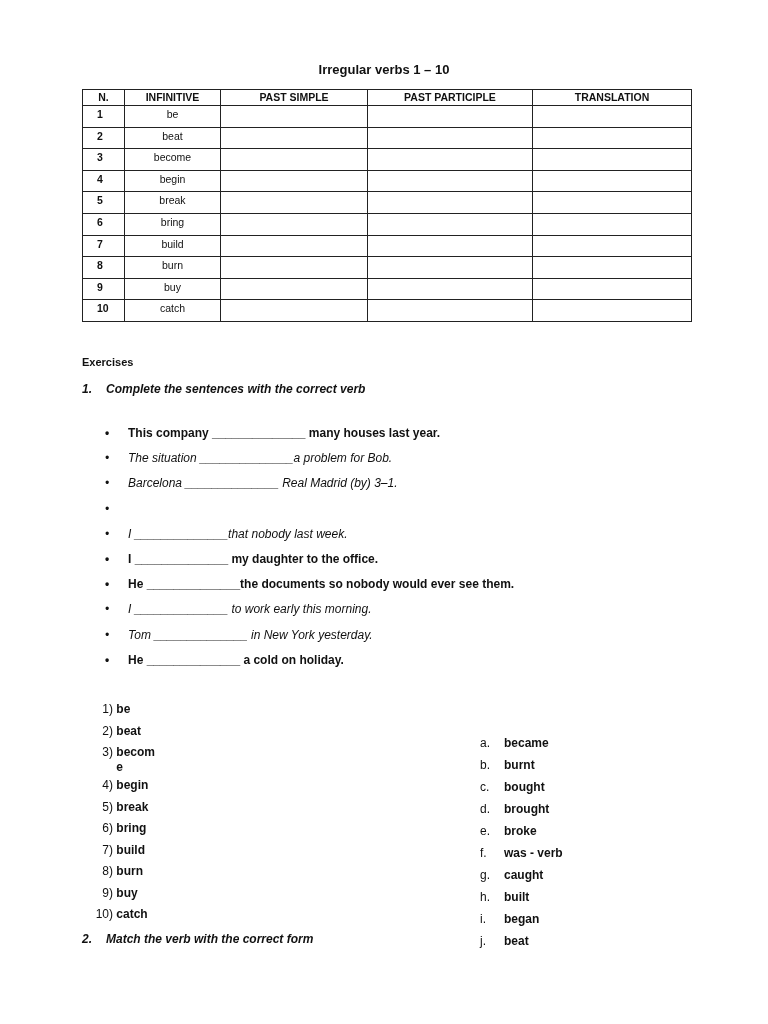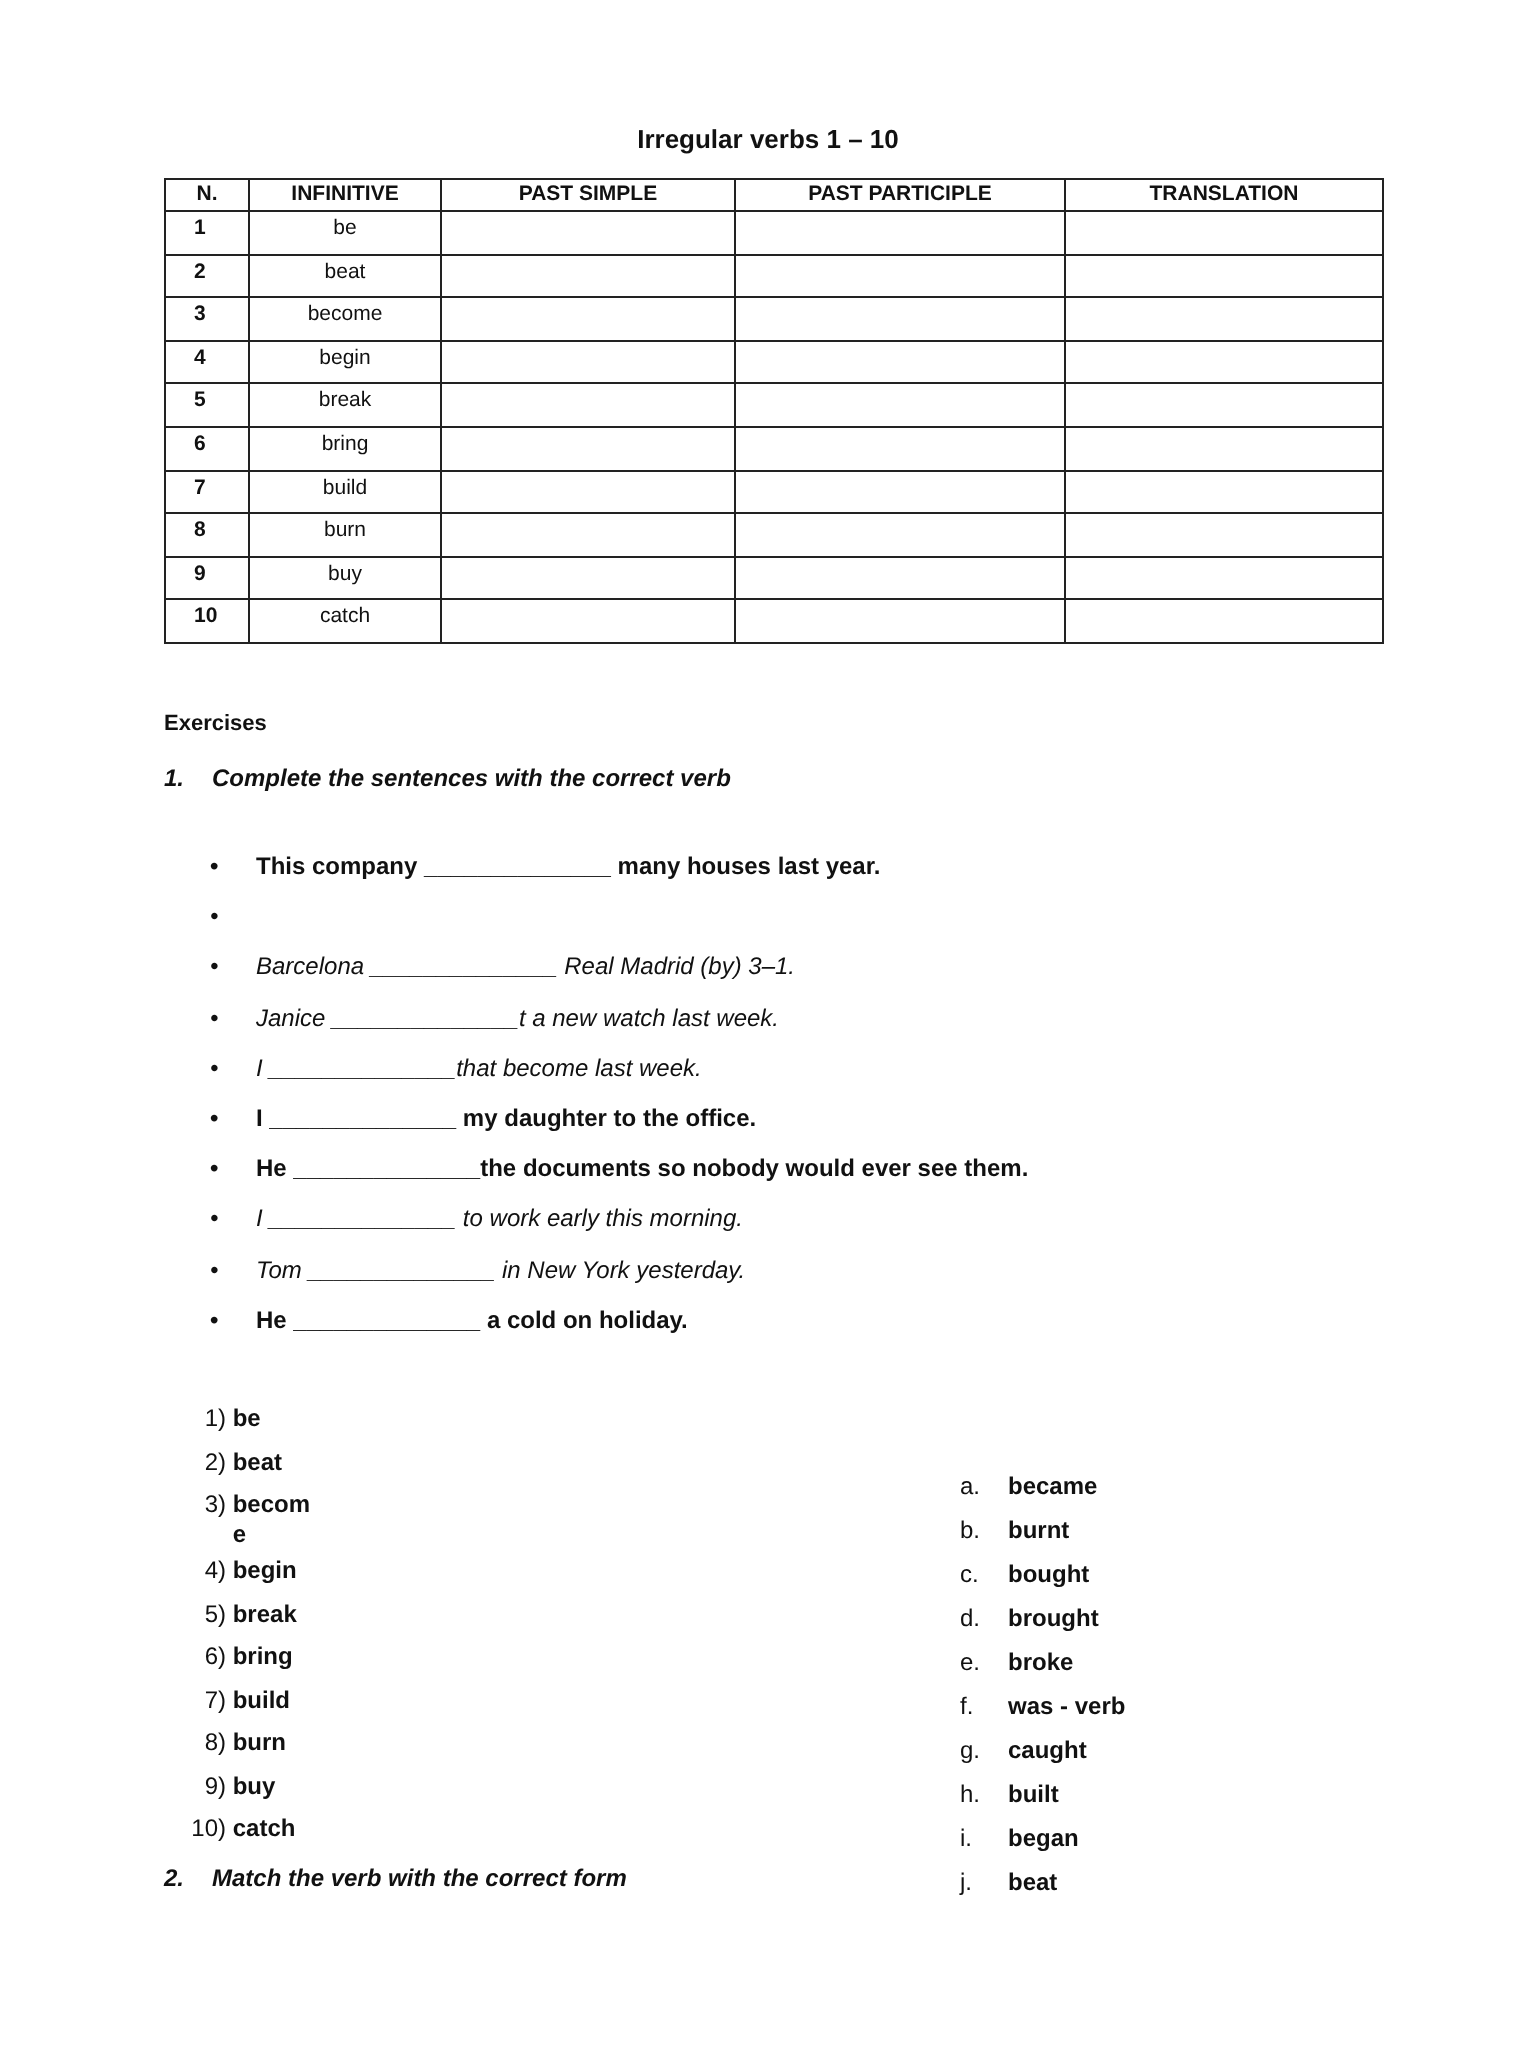--- a/index.html
+++ b/index.html
@@ -127,24 +127,24 @@
 </table>
 
 <div class="exercises">Exercises</div>
 
 <div class="ex-heading" style="top:382px;">
   <span class="n">1.</span><span>Complete the sentences with the correct verb</span>
 </div>
 
 <ul class="sentences">
   <li class="b"><span class="bullet">•</span><span>This company ______________ many houses last year.</span></li>
+  <li class="i"><span class="bullet">•</span><span>The situation ______________a problem for Bob.</span></li>
+  <li class="i"><span class="bullet">•</span><span>Barcelona ______________ Real Madrid (by) 3–1.</span></li>
   <li class="i"><span class="bullet">•</span></li>
-  <li class="i"><span class="bullet">•</span><span>Barcelona ______________ Real Madrid (by) 3–1.</span></li>
-  <li class="i"><span class="bullet">•</span><span>Janice ______________t a new watch last week.</span></li>
-  <li class="i"><span class="bullet">•</span><span>I ______________that become last week.</span></li>
+  <li class="i"><span class="bullet">•</span><span>I ______________that nobody last week.</span></li>
   <li class="b"><span class="bullet">•</span><span>I ______________ my daughter to the office.</span></li>
   <li class="b"><span class="bullet">•</span><span>He ______________the documents so nobody would ever see them.</span></li>
   <li class="i"><span class="bullet">•</span><span>I ______________ to work early this morning.</span></li>
   <li class="i"><span class="bullet">•</span><span>Tom ______________ in New York yesterday.</span></li>
   <li class="b"><span class="bullet">•</span><span>He ______________ a cold on holiday.</span></li>
 </ul>
 
 <ol class="verbs-list">
   <li><span class="lbl">1)</span> <span class="w">be</span></li>
   <li><span class="lbl">2)</span> <span class="w">beat</span></li>

